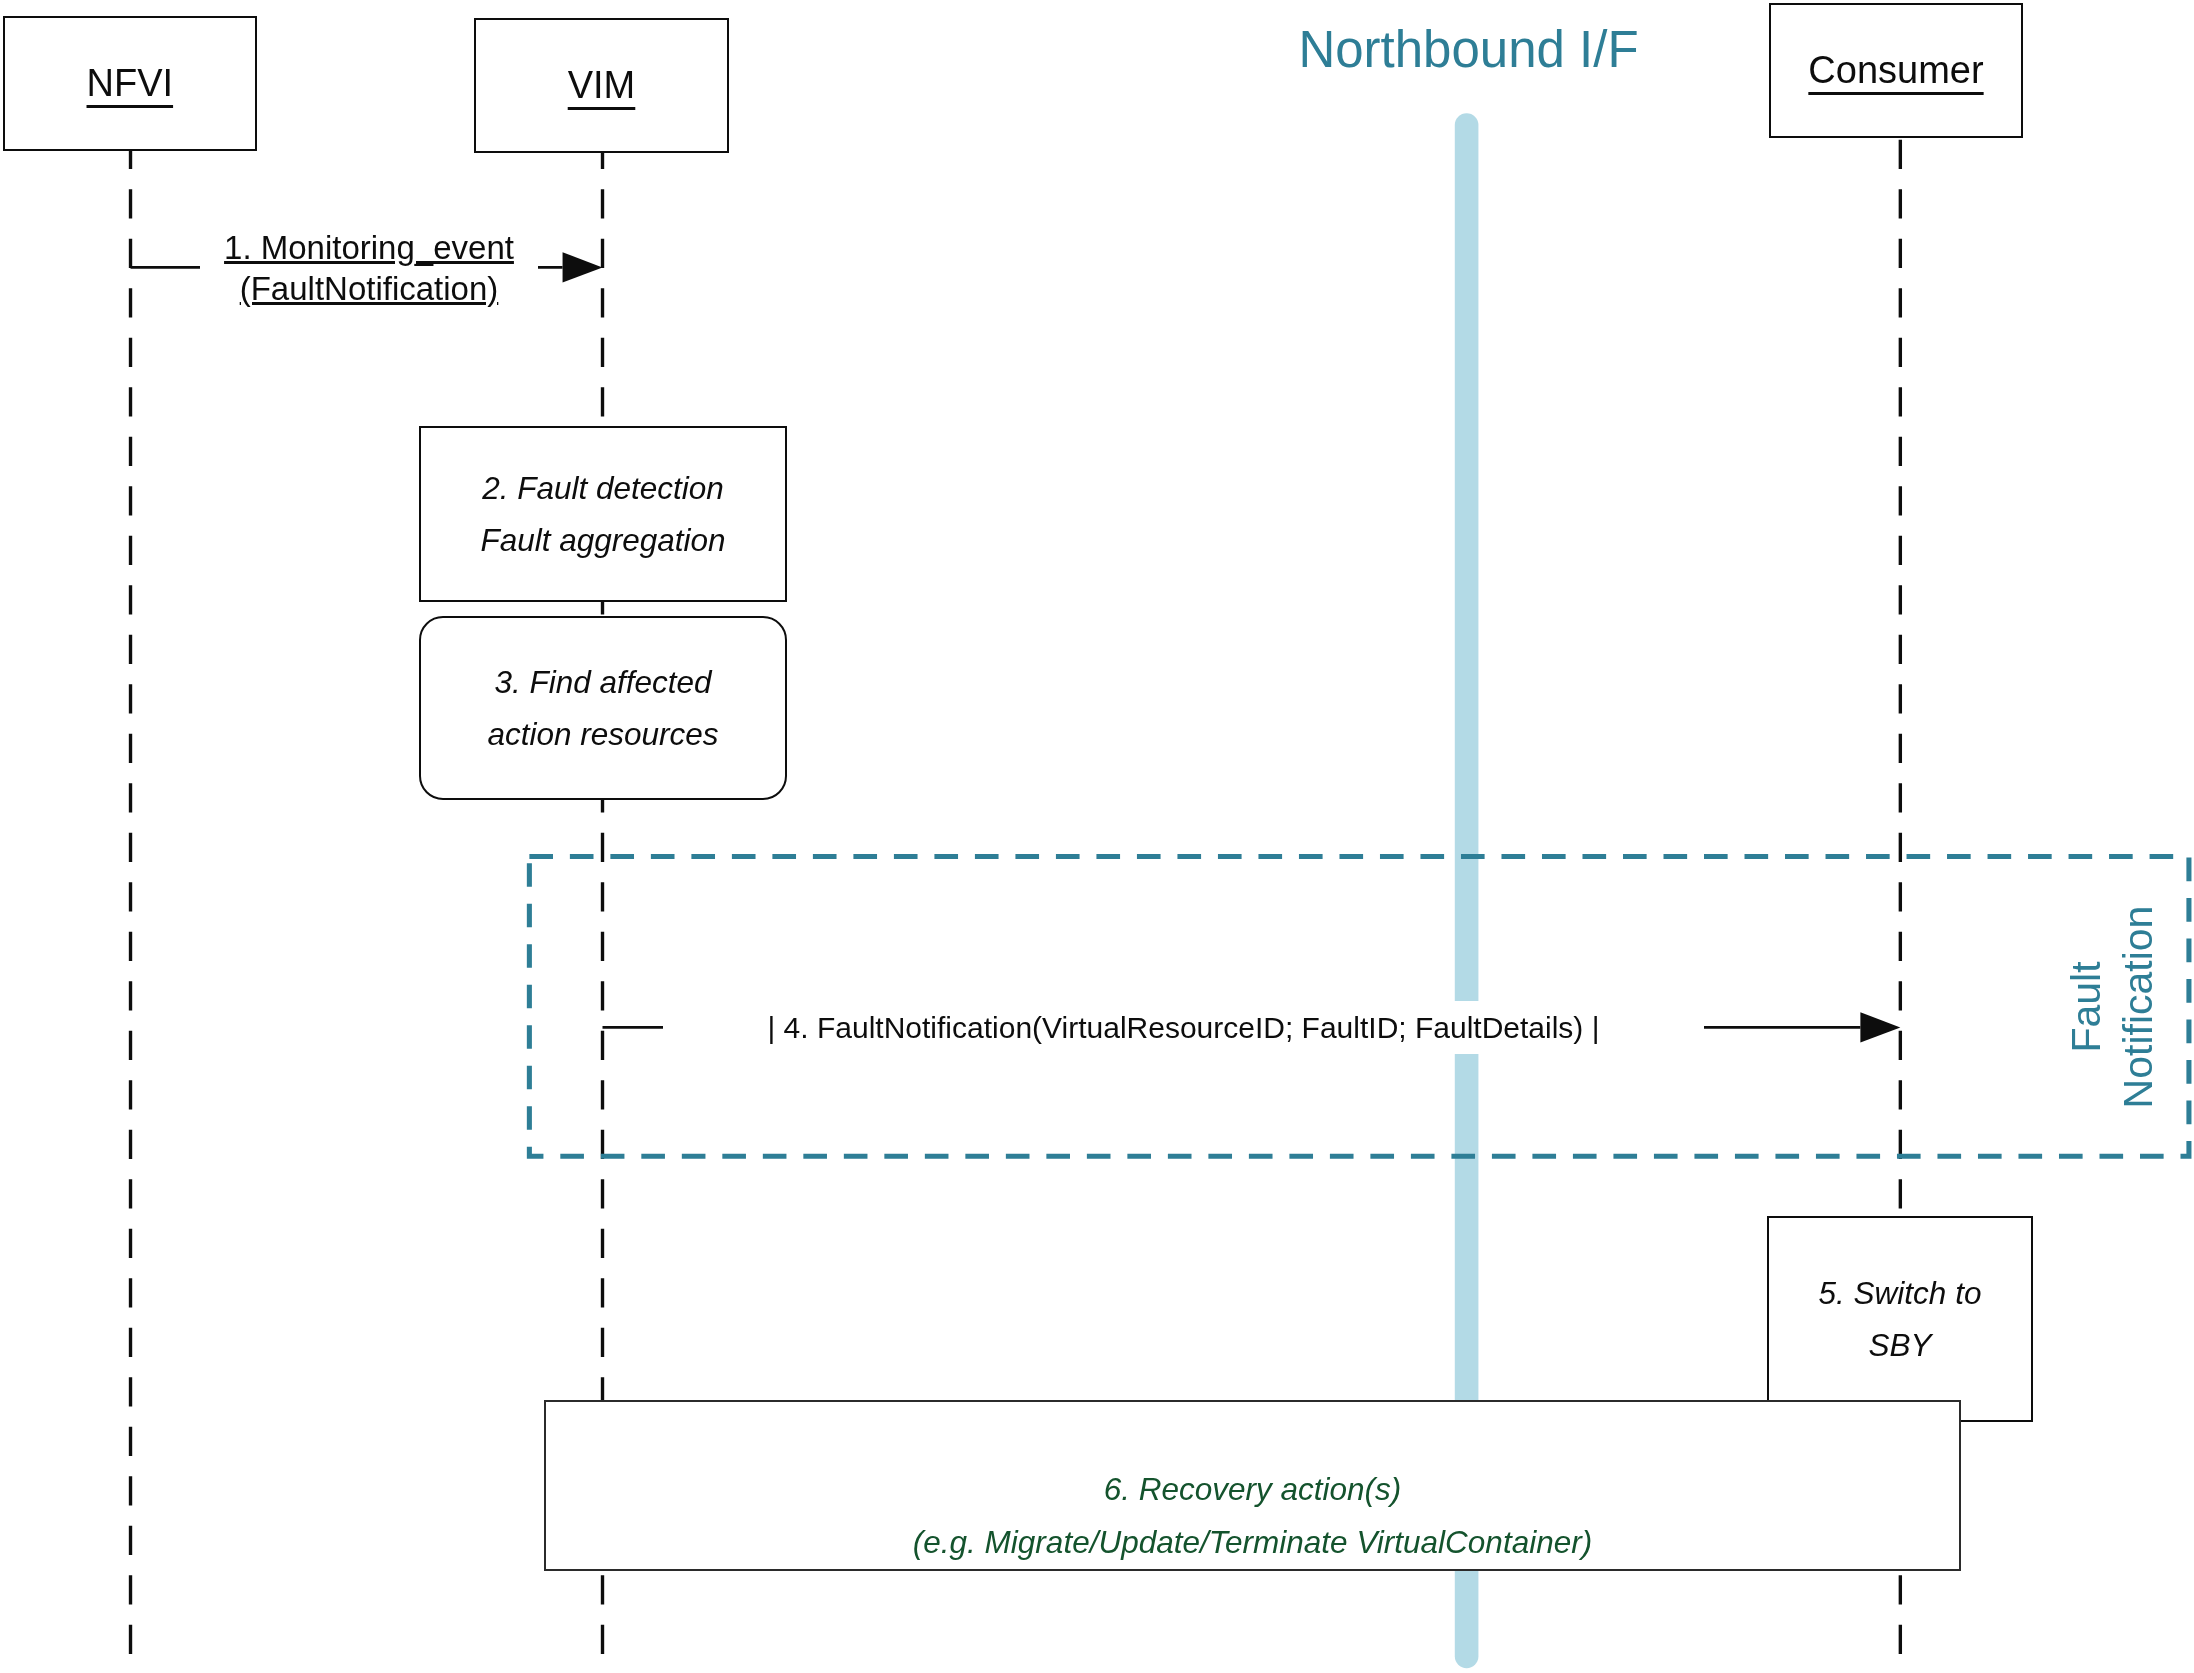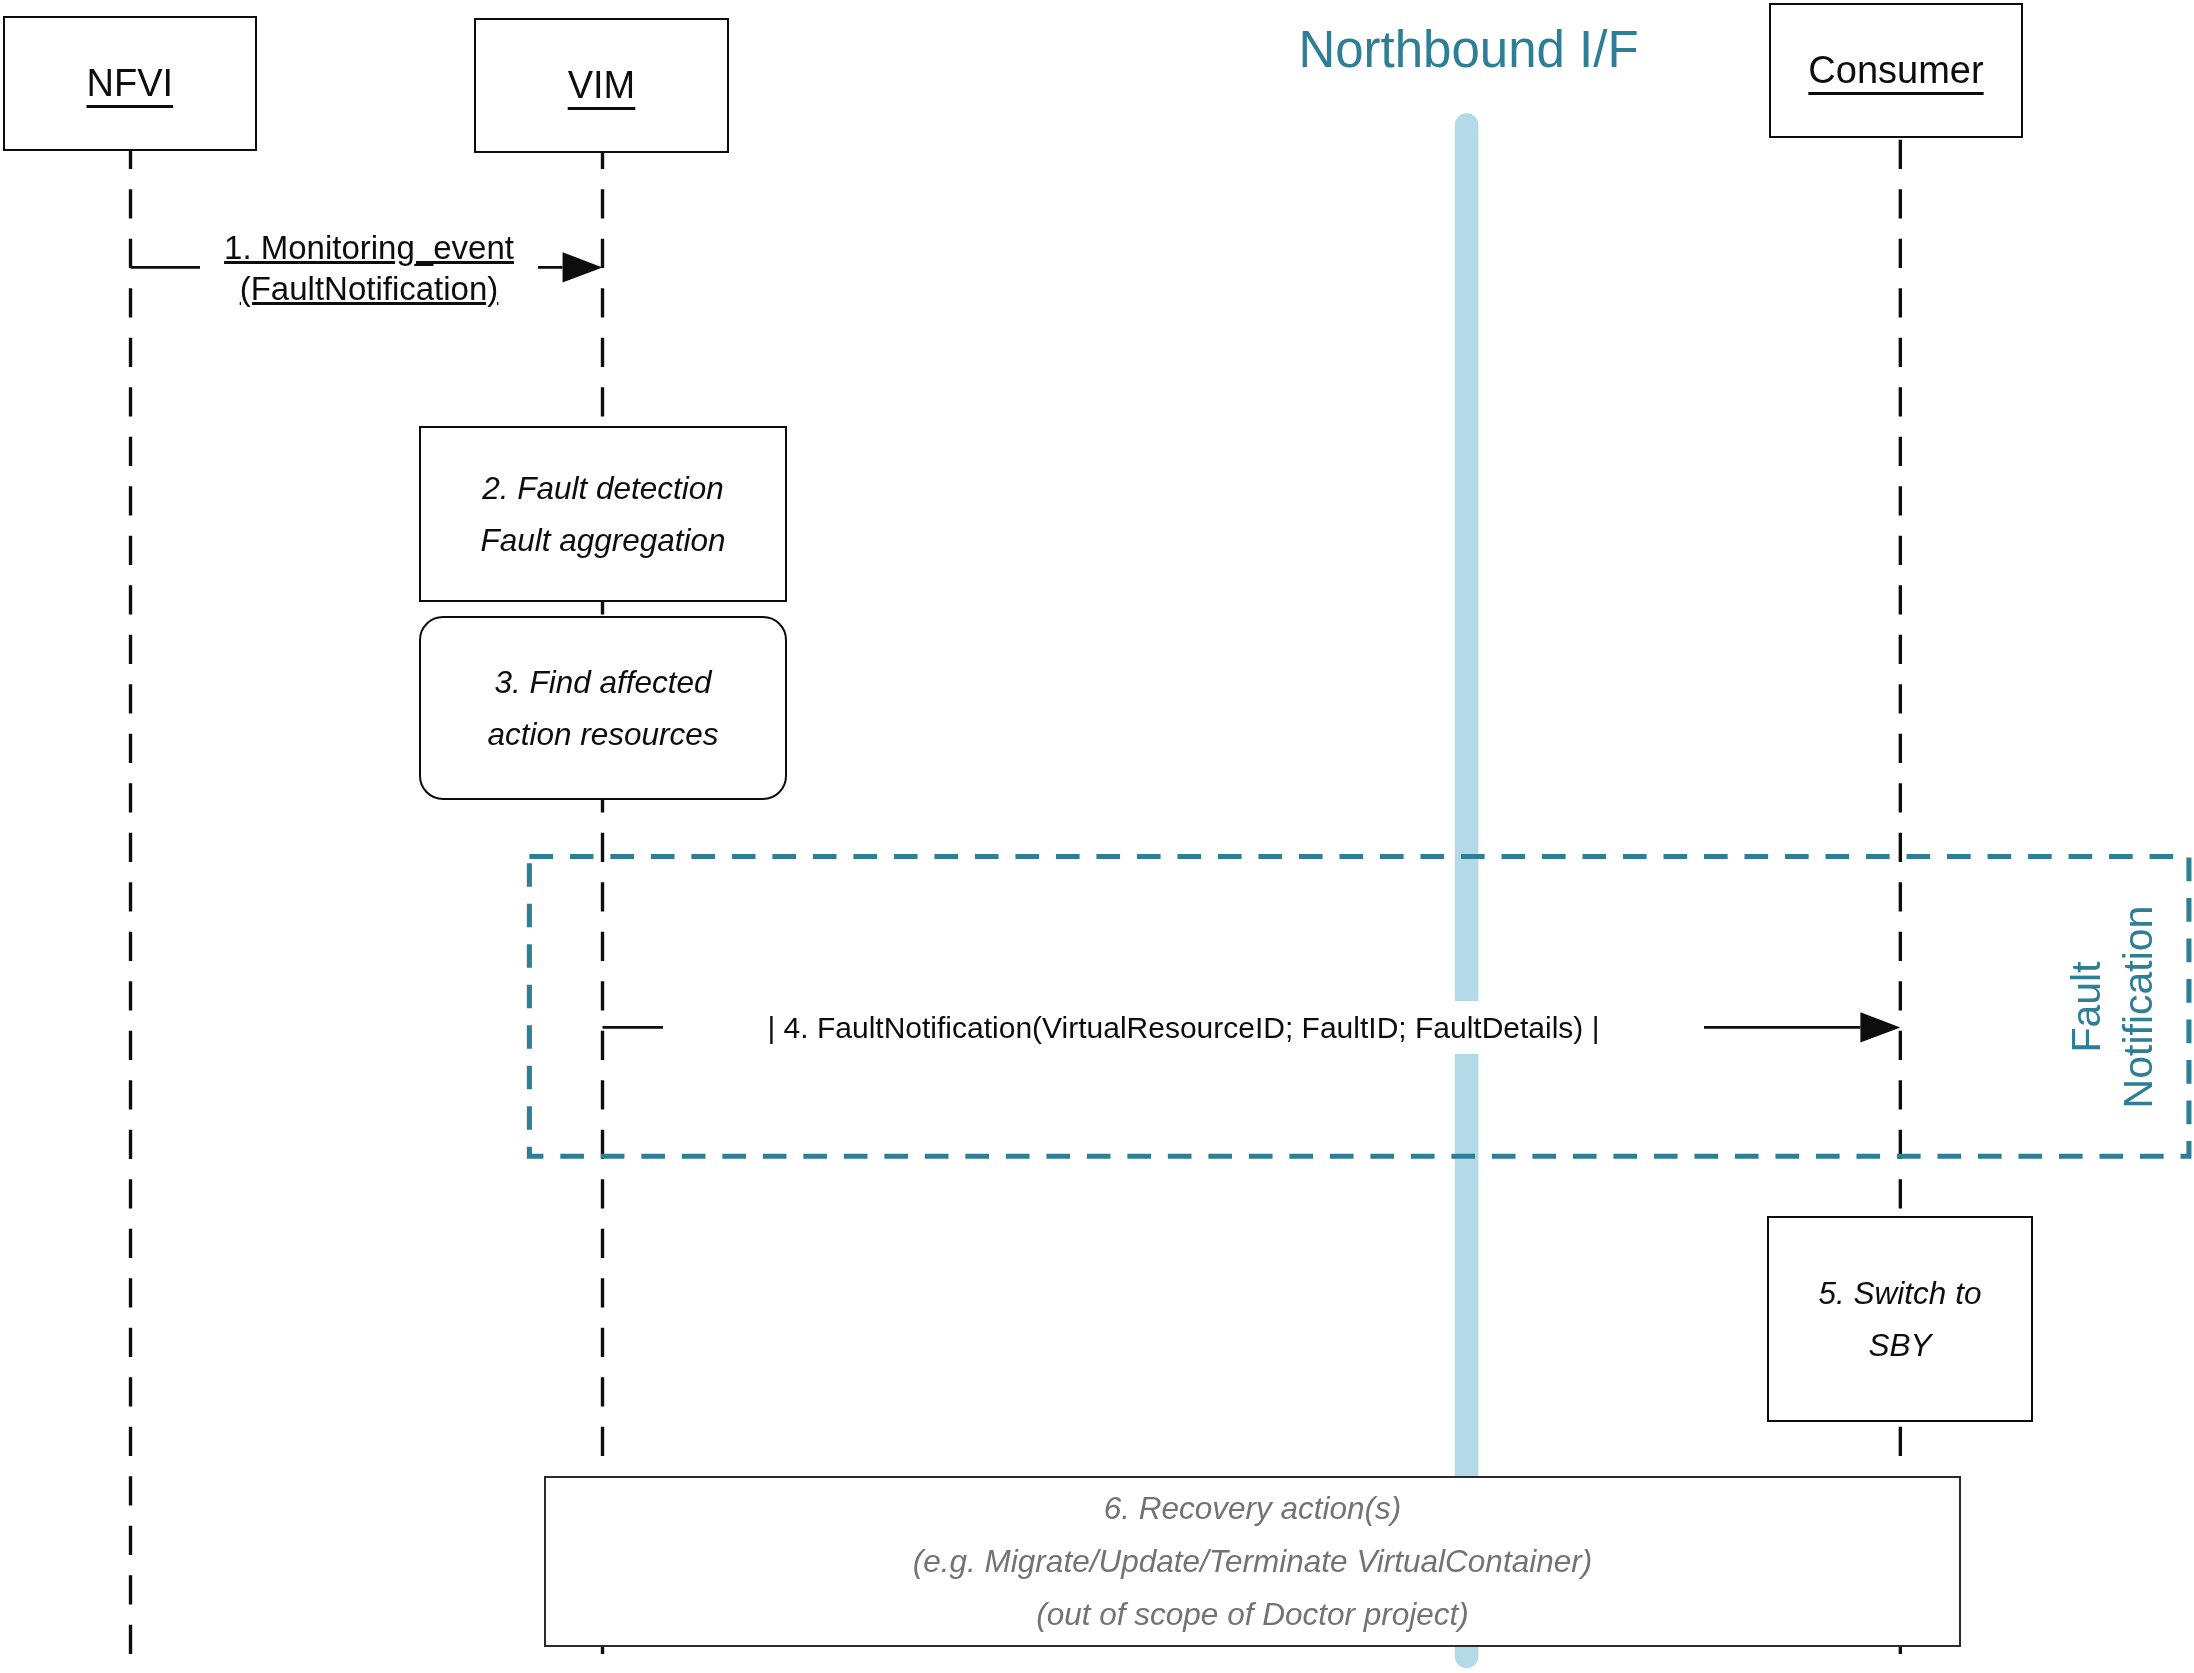--- a/index.html
+++ b/index.html
@@ -123,18 +123,17 @@
 <div class="frame-label" style="left: 1971px; top: 944px; width: 281px; height: 126px; color: rgb(46, 126, 150);">
   <div>Fault</div>
   <div>Notification</div>
 </div>
 
 <div class="step-box" style="left:1767px; top:1216px; width:262px; height:202px;">
   <div>5. Switch to</div>
   <div>SBY</div>
 </div>
 
-<div class="step-box recovery-box" style="left: 544px; top: 1476px; width: 1413px; height: 167px; color: #737373;">
+<div class="step-box recovery-box" style="left: 544px; top: 1400px; width: 1413px; height: 167px; color: #14532d; justify-content: flex-end;">
   <div>6. Recovery action(s)</div>
   <div>(e.g. Migrate/Update/Terminate VirtualContainer)</div>
-  <div>(out of scope of Doctor project)</div>
 </div>
 
 
 </body></html>

